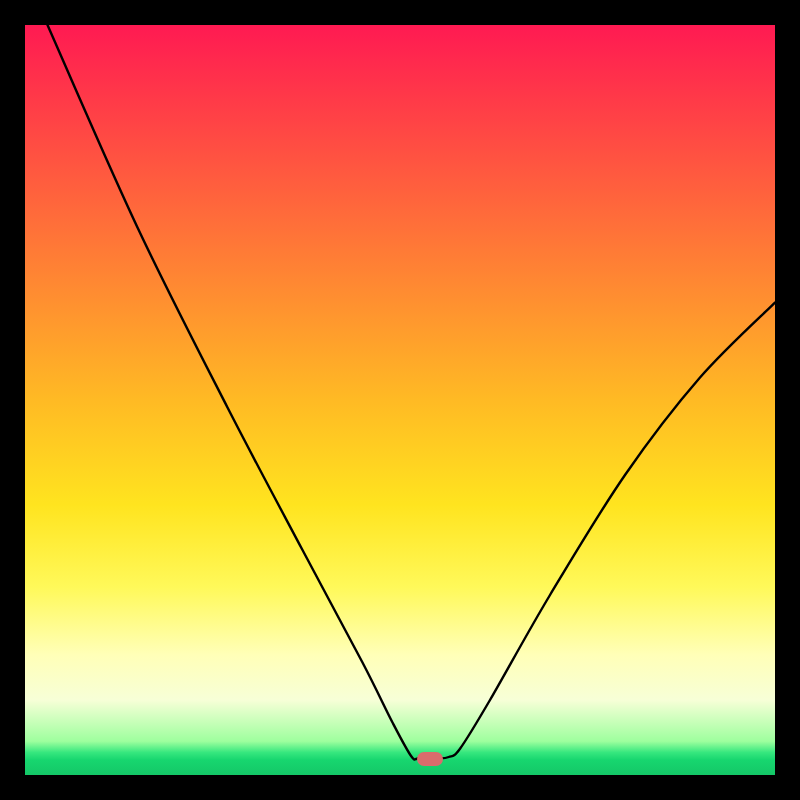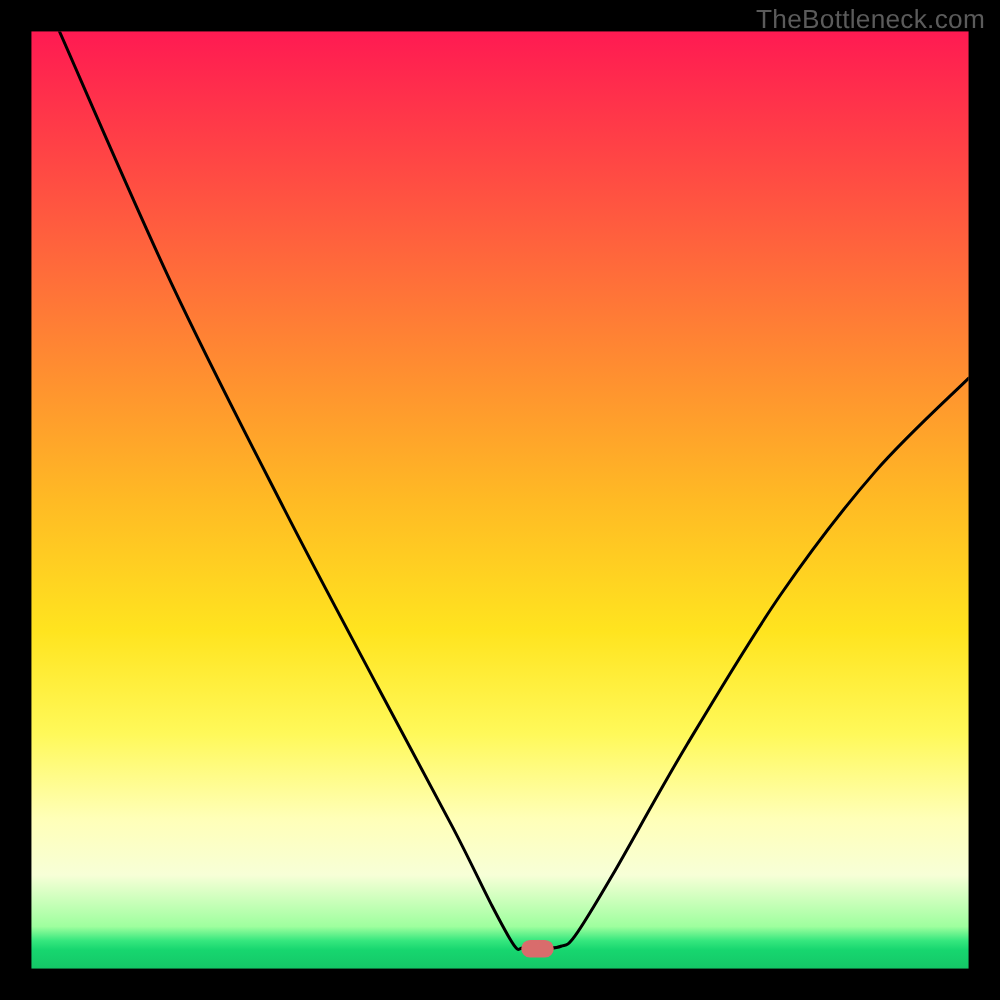--- a/index.html
+++ b/index.html
@@ -72,21 +72,20 @@
     border-radius: 7px;
     transform: translate(-50%, -50%);
     z-index: 20;
   }
 </style>
 </head>
 <body>
 
 <div class="frame">
 
-  <div class="watermark">TheBottleneck.com</div>
 
   <div class="plot">
     <div class="gradient"></div>
 
     <svg class="curve" viewBox="0 0 750 750" preserveAspectRatio="none">
       <path d="M 22.50 0.00 C 37.50 33.75, 82.50 138.75, 112.50 202.50 C 142.50 266.25, 175.00 328.75, 202.50 382.50 C 230.00 436.25, 255.00 482.50, 277.50 525.00 C 300.00 567.50, 322.50 608.75, 337.50 637.50 C 352.50 666.25, 359.38 681.88, 367.50 697.50 C 375.63 713.13, 381.88 725.25, 386.25 731.25 C 390.63 737.25, 389.38 733.13, 393.75 733.50 C 398.13 733.88, 407.50 733.75, 412.50 733.50 C 417.50 733.25, 420.00 733.63, 423.75 732.00 C 427.50 730.38, 428.12 733.25, 435.00 723.75 C 441.87 714.25, 450.00 700.63, 465.00 675.00 C 480.00 649.38, 502.50 607.50, 525.00 570.00 C 547.50 532.50, 575.00 486.25, 600.00 450.00 C 625.00 413.75, 650.00 381.25, 675.00 352.50 C 700.00 323.75, 737.50 290.00, 750.00 277.50" fill="none" stroke="#000" stroke-width="2.4" stroke-linejoin="round" stroke-linecap="round"></path>
     </svg>
 
     <div class="marker" style="left: 405px; top: 733.5px; background: rgb(217, 108, 108);"></div>
   </div>

